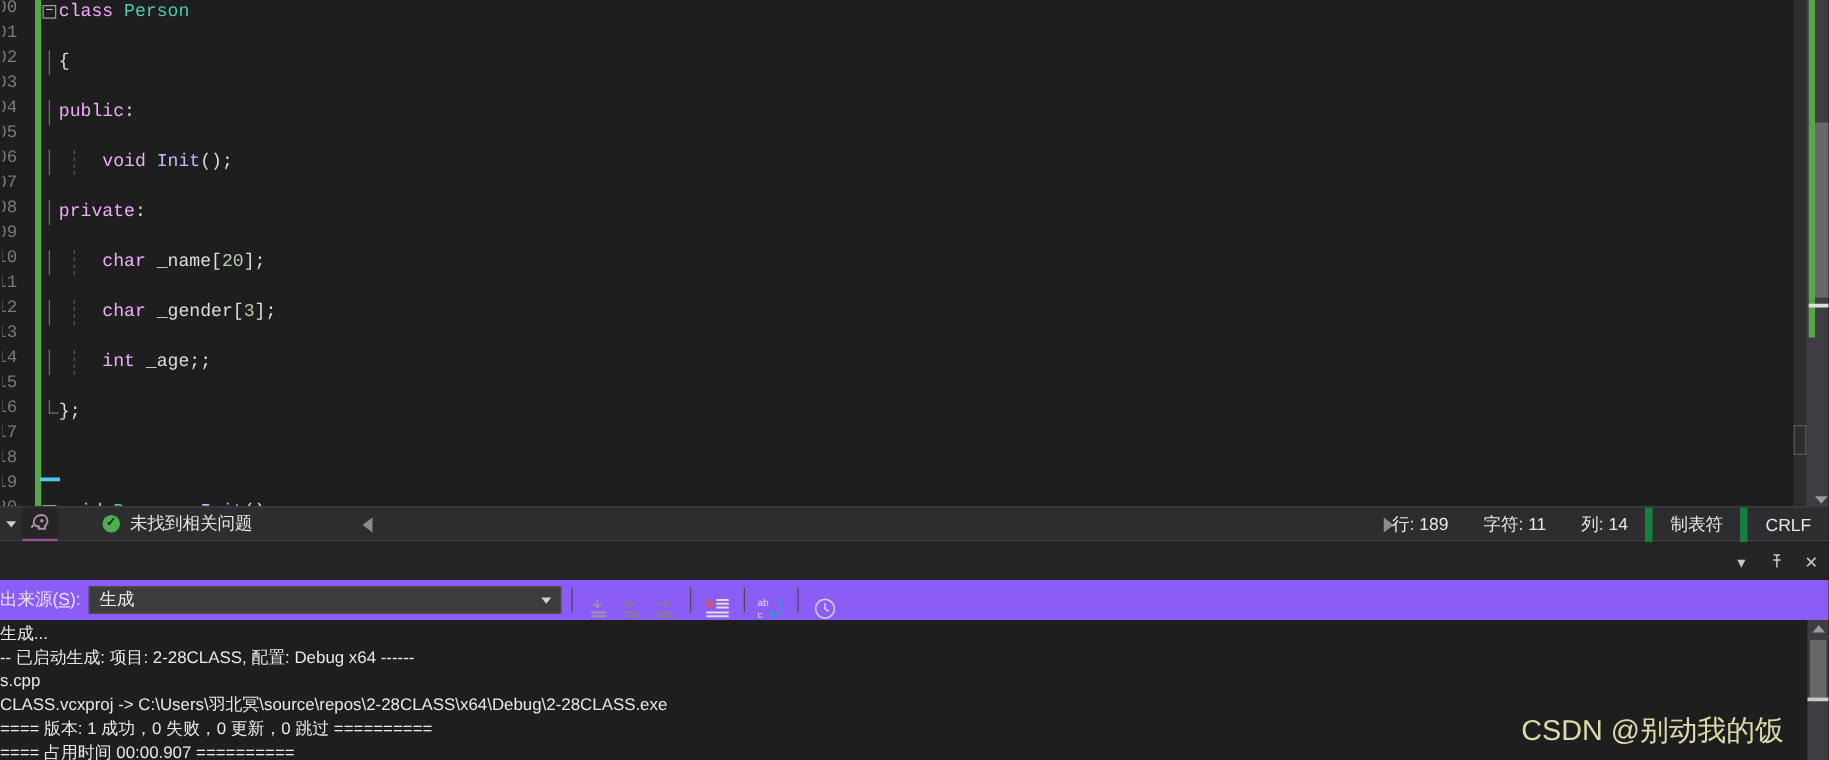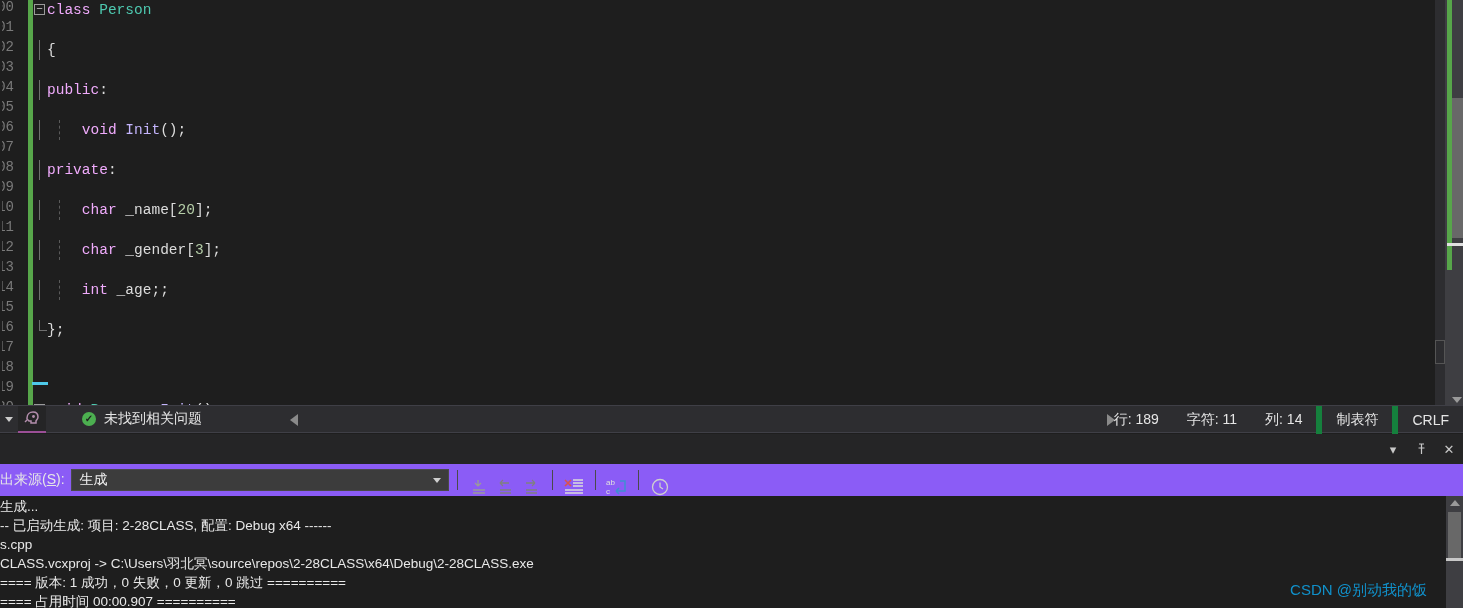--- a/index.html
+++ b/index.html
@@ -217,21 +217,21 @@
   .out-thumb {
     position: absolute; left: 2px; top: 16px; width: 13px; height: 46px;
     background: #686868;
   }
   .out-thumb-mark {
     position: absolute; left: 0px; top: 62px; width: 17px; height: 3px;
     background: #c8c8c8;
   }
   .watermark {
     position: absolute; right: 36px; bottom: 8px;
-    color: #0ea5e9; font-size: 15px; opacity: .85;
+    color: #fef9c3; font-size: 23px; opacity: .85;
     font-family: "Liberation Sans", sans-serif; pointer-events: none;
   }
 </style>
 </head>
 <body>
 
 <div id="app">
 
   <div class="editor">
 

